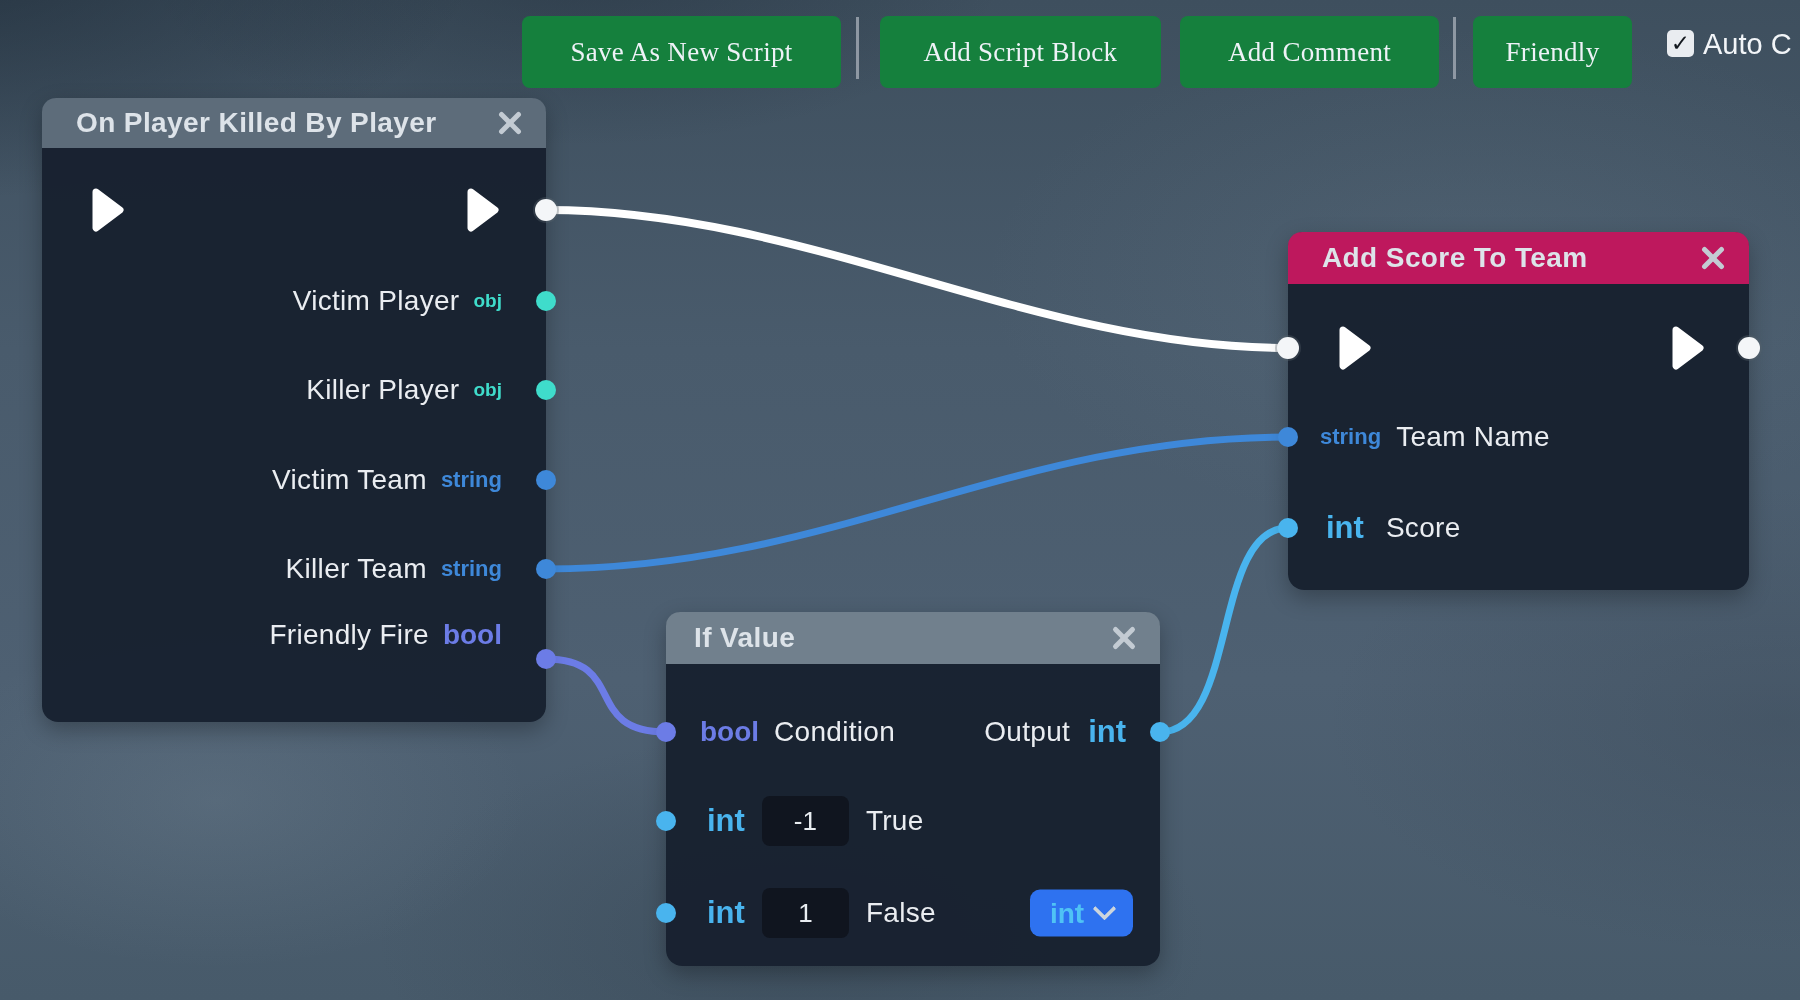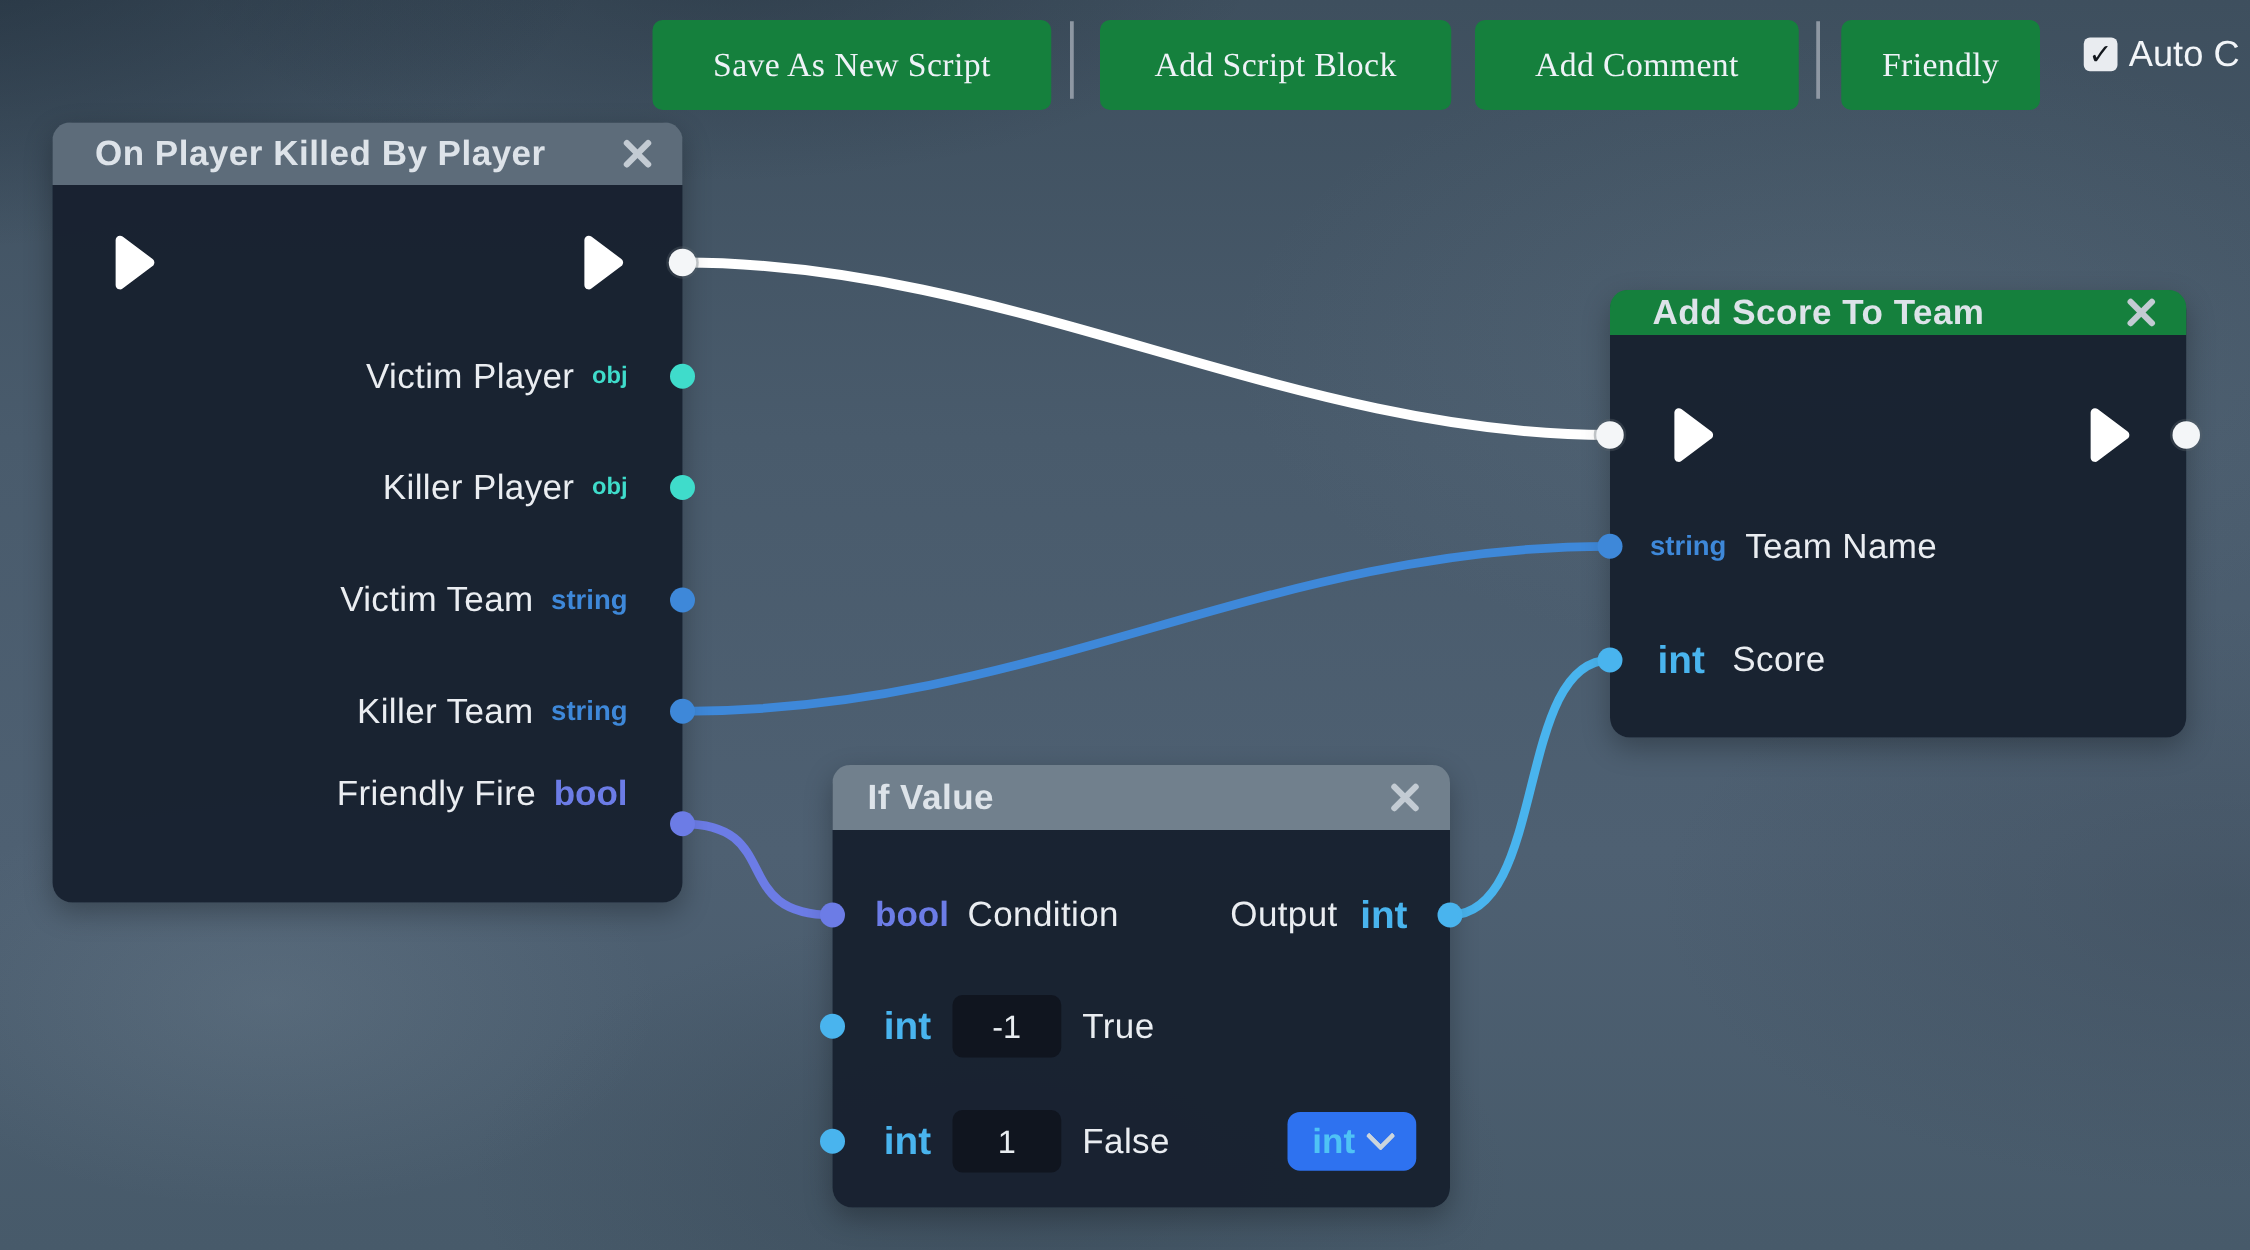--- a/index.html
+++ b/index.html
@@ -43,21 +43,21 @@
   
   .node{
     position:absolute;background:rgba(24,33,48,0.97);border-radius:16px;
     box-shadow:0 8px 22px rgba(0,0,0,0.28);z-index:2;
   }
   .node-header{
     position:absolute;left:0;top:0;right:0;height:50px;border-radius:14px 14px 0 0;
     background:#5d6c7a;display:flex;align-items:center;cursor:grab;
   }
   .node-if .node-header{background:#71808d;height:52px;}
-  .node-add .node-header{height:36px;background:#15803d;}
+  .node-add .node-header{height:52px;background:#be185d;}
   .node-title{color:#dde3e9;font-size:28px;font-weight:700;letter-spacing:.4px;padding-left:34px;}
   .close{position:absolute;right:22px;top:50%;transform:translateY(-50%);width:28px;height:28px;cursor:pointer;}
   .close i{position:absolute;left:50%;top:50%;width:29px;height:5px;background:#c3cbd3;border-radius:3px;}
   .close i.b1{transform:translate(-50%,-50%) rotate(45deg);}
   .close i.b2{transform:translate(-50%,-50%) rotate(-45deg);}
 
   .play{position:absolute;width:36px;height:46px;}
   .row{position:absolute;left:0;right:0;transform:translateY(-50%);display:flex;align-items:center;}
   .row-out{justify-content:flex-end;gap:14px;padding-right:44px;margin-left:10px;}
   .row-in{justify-content:flex-start;gap:15px;padding-left:32px;}

